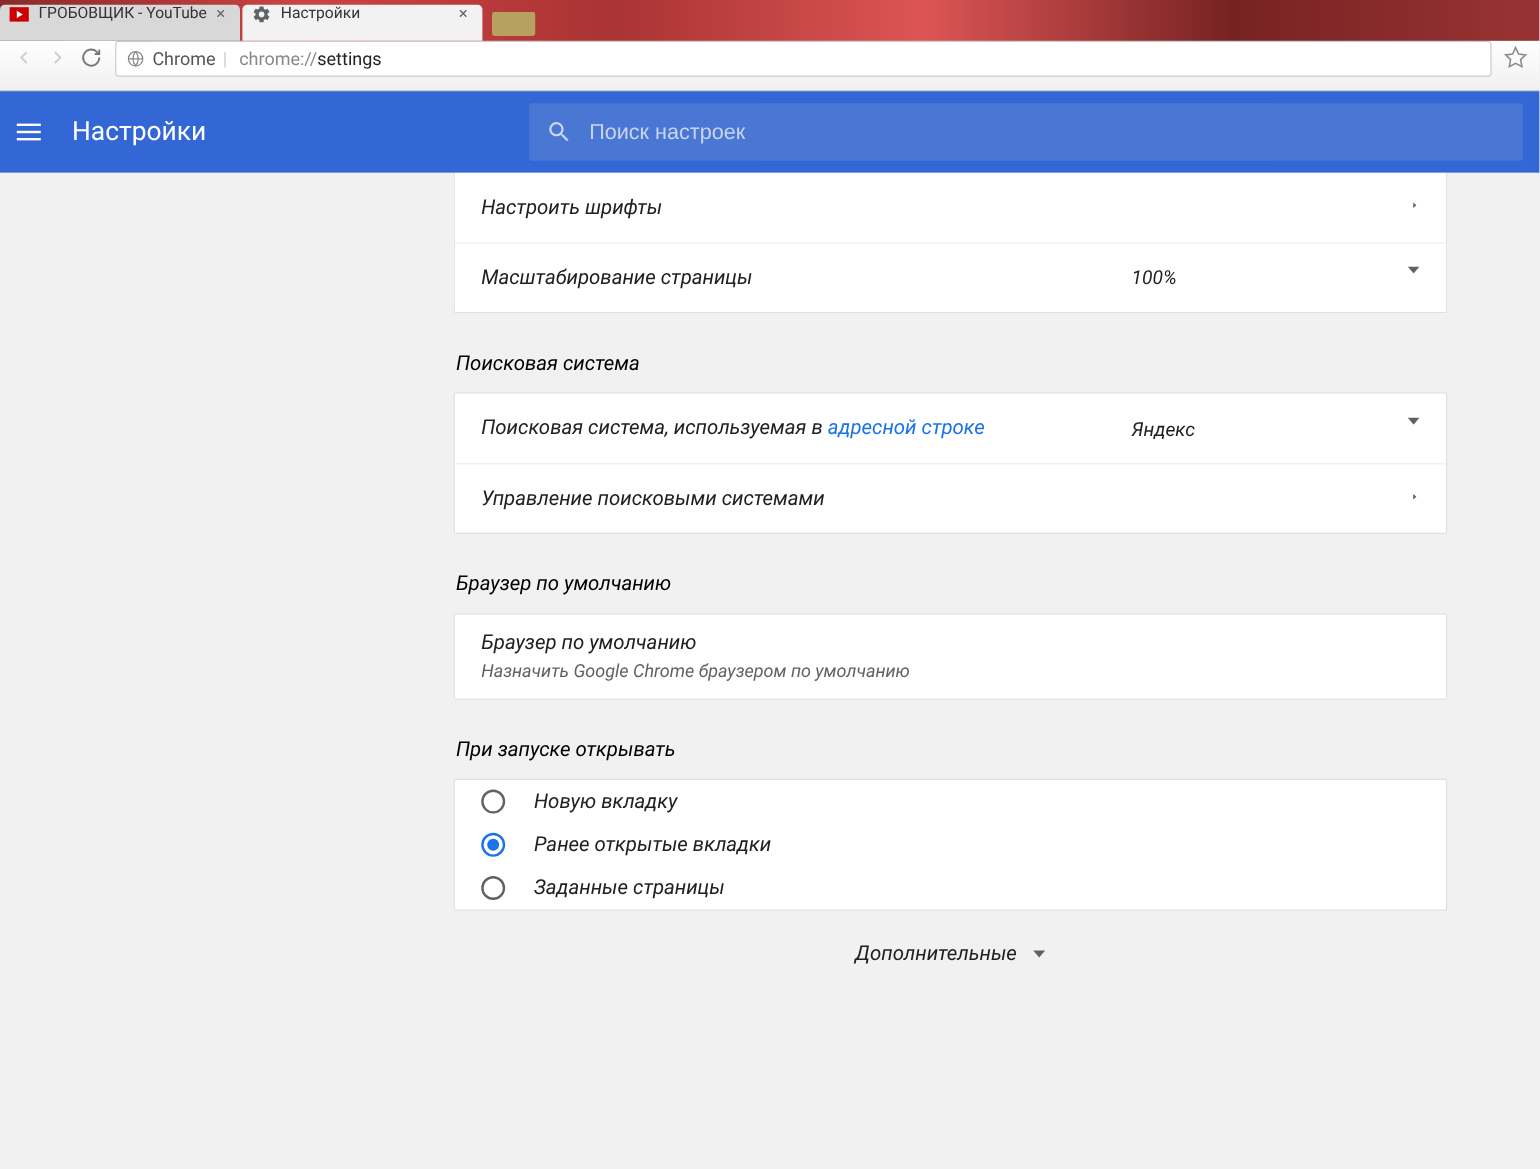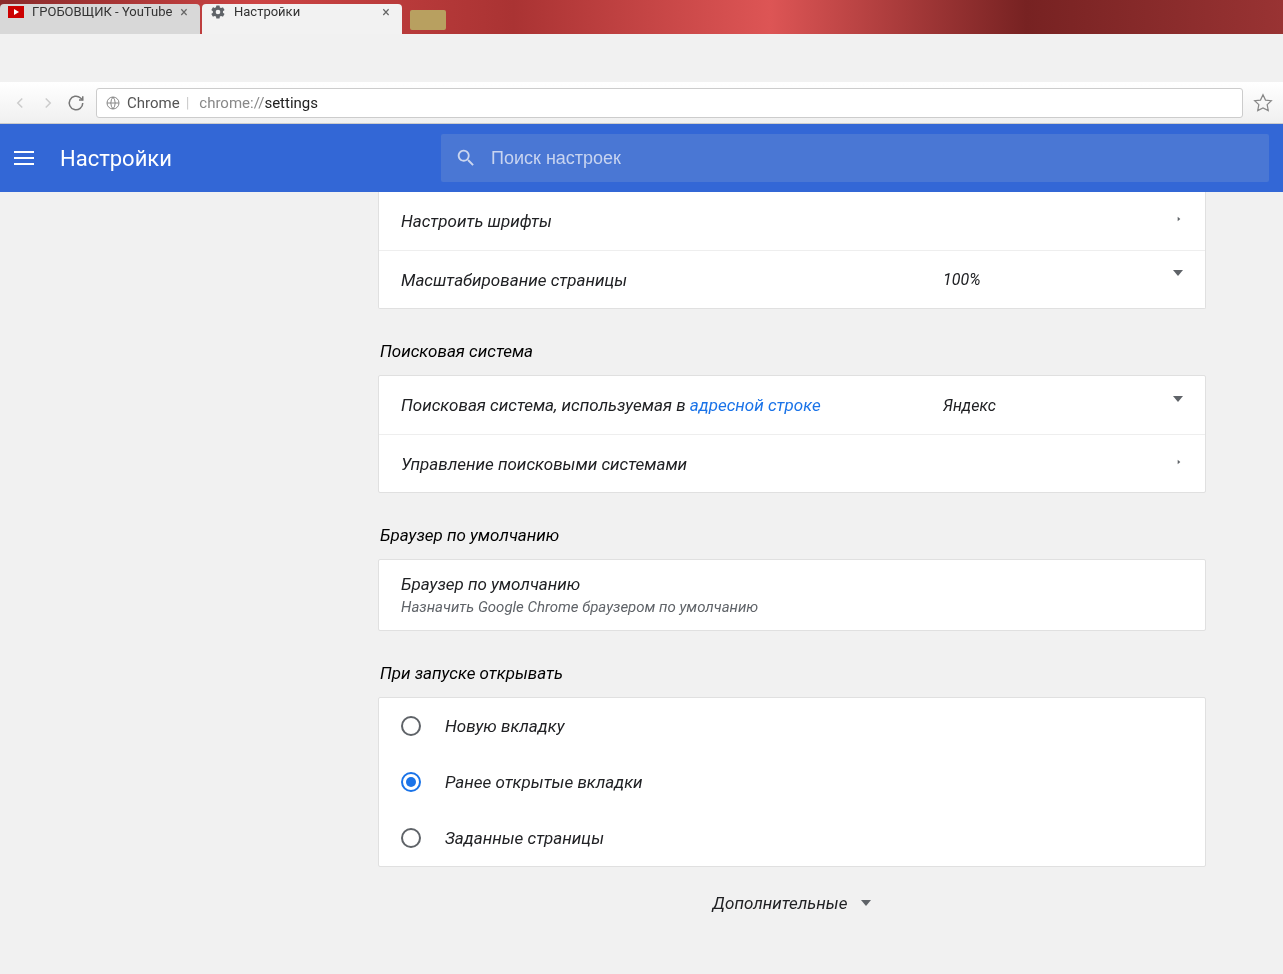--- a/index.html
+++ b/index.html
@@ -82,23 +82,22 @@
     border-top: 3px solid transparent;
     border-bottom: 3px solid transparent;
   }
   .gear-favicon svg { width: 16px; height: 16px; fill: #5f6368; }
 
   .toolbar {
     height: 42px;
     background: linear-gradient(#fff, #f0f0f0);
     border-bottom: 1px solid #ccc;
     display: flex;
-    align-items: center;
+    align-items: flex-start;
     padding: 0 6px;
-    margin-top: 48px;
   }
   .nav-btn {
     width: 28px; height: 28px;
     display: flex;
     align-items: center;
     justify-content: center;
     color: #777;
     cursor: pointer;
   }
   .nav-btn.disabled { color: #ccc; }
@@ -247,21 +246,21 @@
     display: flex;
     align-items: center;
     flex: 0 0 310px;
     justify-content: center;
   }
   .default-row { padding: 0; }
   .default-row .row-left { padding: 14px 22px; }
   .radio-row {
     display: flex;
     align-items: center;
-    padding: 18px 22px;
+    padding: 8px 22px;
     cursor: pointer;
   }
   .radio {
     width: 20px; height: 20px;
     border: 2px solid #5f6368;
     border-radius: 50%;
     margin-right: 24px;
     display: flex;
     align-items: center;
     justify-content: center;

